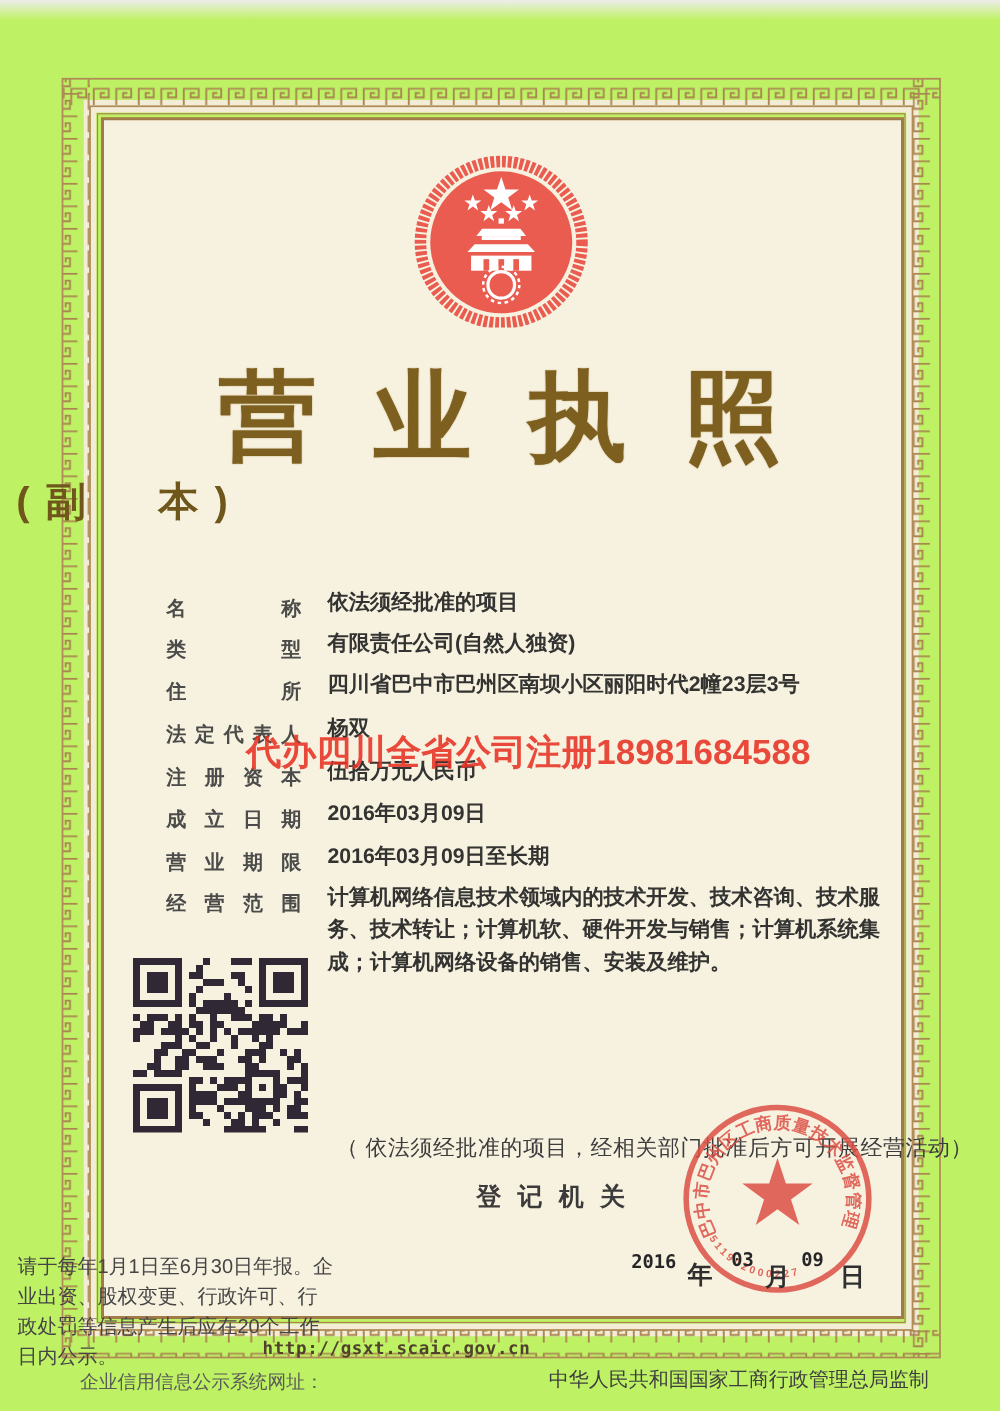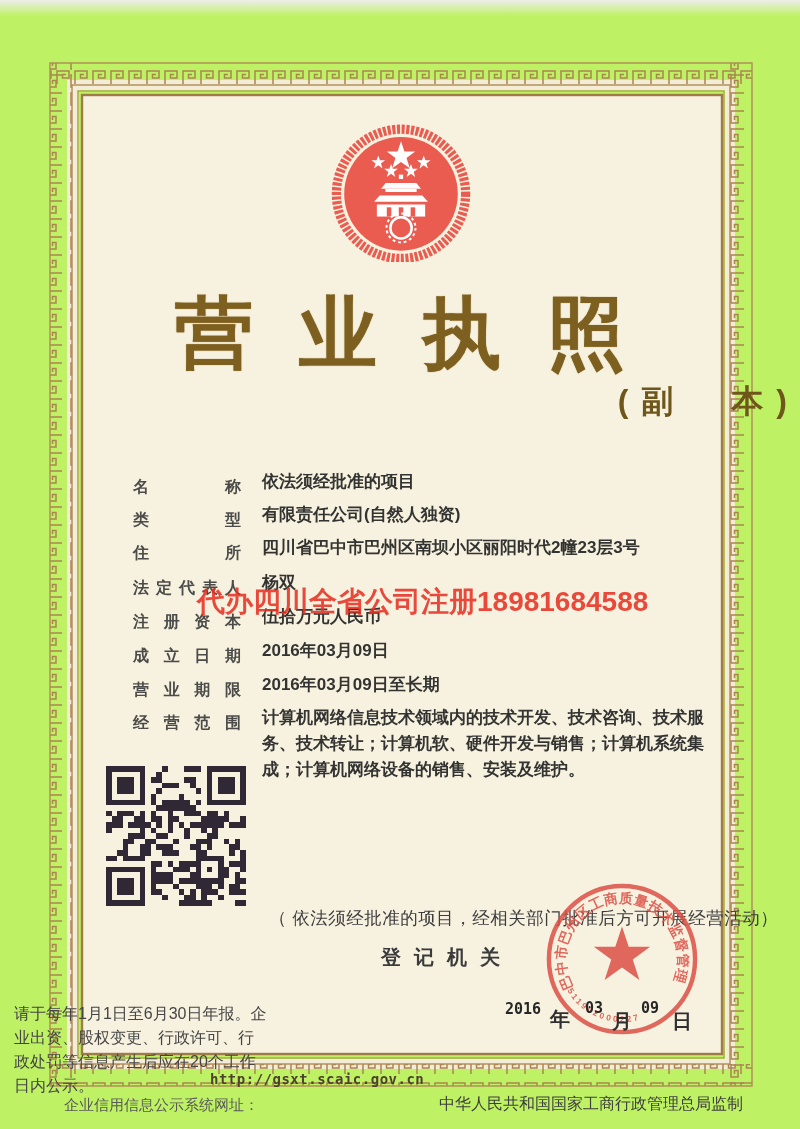--- a/index.html
+++ b/index.html
@@ -15,21 +15,21 @@
   #frame-svg { position:absolute; left:0; top:0; z-index:1; }
   .content { position:absolute; z-index:2; }
 
   .title {
     left:0; top:282px; width:800px; text-align:center;
     font-size:78px; font-weight:bold; color:#7d6020;
     letter-spacing:46px; text-indent:46px;
     text-shadow:0 0 1px #8a6a25;
   }
   .subtitle {
-    left:0; top:380px; width:800px; text-align:right;
+    left:0; top:380px; width:800px; text-align:left;
     font-size:32px; font-weight:600; color:#6f561a;
     letter-spacing:13px; text-indent:13px;
   }
   .credit-line {
     left:262px; top:428px; width:452px; text-align:center;
     color:#3d3d3d; white-space:nowrap;
   }
   .credit-line .lbl { font-size:17px; letter-spacing:7px; font-weight:600; }
   .credit-line .val { font-size:17px; font-family:"DejaVu Sans Mono", monospace; font-weight:600; color:#343434; letter-spacing:1px; }
 

